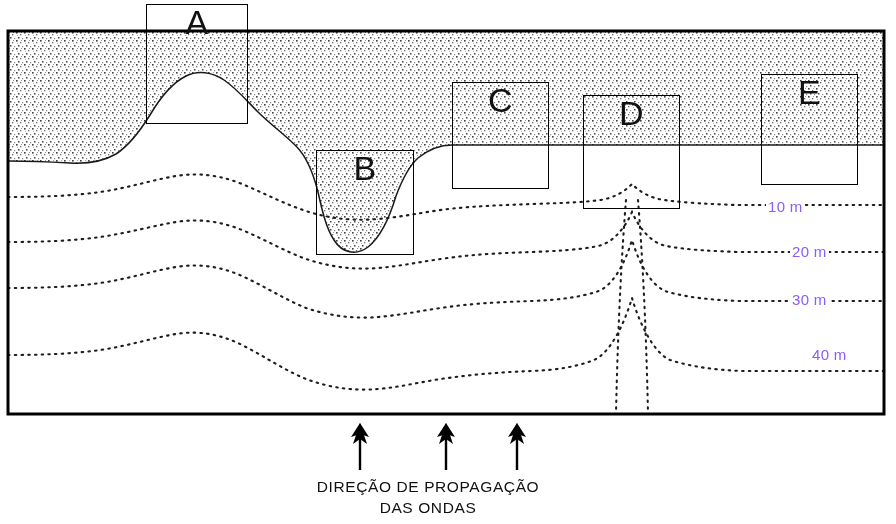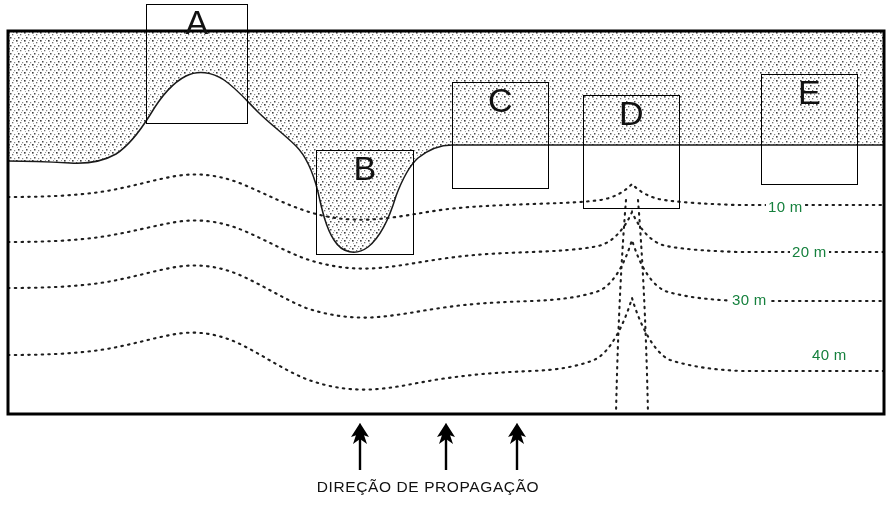--- a/index.html
+++ b/index.html
@@ -21,21 +21,21 @@
     font-size:34px;
     font-weight:400;
     color:#111;
     line-height:1;
     letter-spacing:0.5px;
   }
   .depthlabel{
     position:absolute;
     font-family:"Liberation Sans",sans-serif;
     font-size:15px;
-    color:#15803d;
+    color:#8b5cf6;
     white-space:nowrap;
     background:#ffffff;
     padding:0 2px;
     letter-spacing:0.3px;
   }
   .caption{
     position:absolute;
     left:0;
     width:856px;
     text-align:center;
@@ -194,18 +194,19 @@
   </div>
   <div class="boxlabel" style="left:583px;top:95px;width:97px;height:114px;">
     <span>D</span>
   </div>
   <div class="boxlabel" style="left:761px;top:74px;width:97px;height:111px;">
     <span>E</span>
   </div>
 
   <div class="depthlabel" style="left:766px;top:198px;">10 m</div>
   <div class="depthlabel" style="left:790px;top:243px;">20 m</div>
-  <div class="depthlabel" style="left:730px;top:291px;text-align:right;">30 m</div>
+  <div class="depthlabel" style="left:790px;top:291px;text-align:right;">30 m</div>
   <div class="depthlabel" style="left:810px;top:346px;">40 m</div>
 
   <div class="caption" style="top:477px;">DIREÇÃO DE PROPAGAÇÃO</div>
+  <div class="caption" style="top:498px;">DAS ONDAS</div>
 
 </div>
 
 </body></html>

